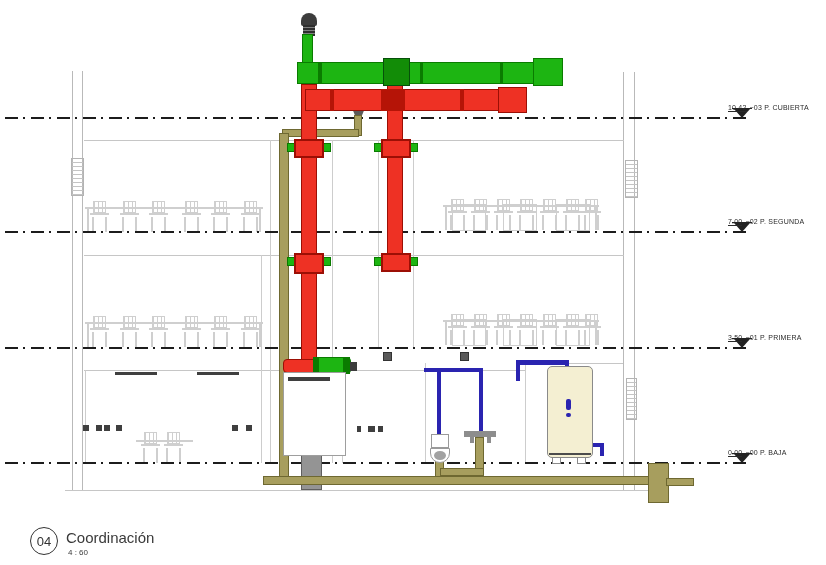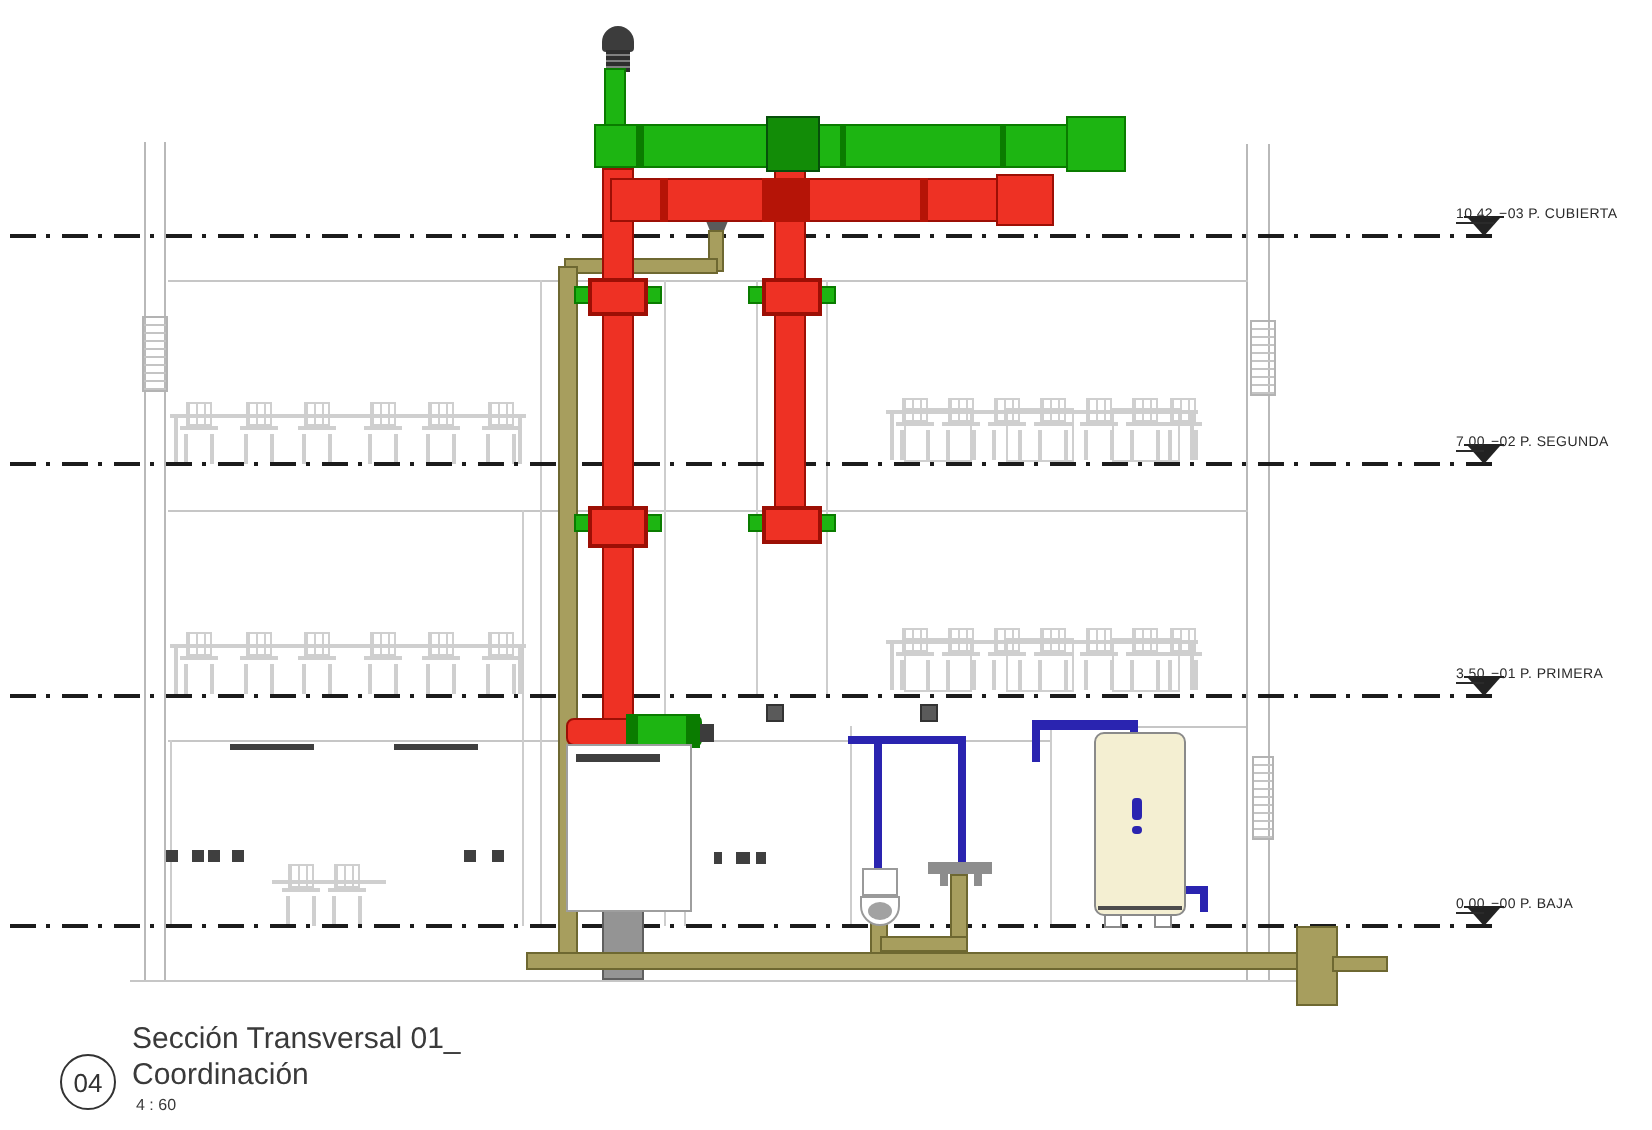--- a/index.html
+++ b/index.html
@@ -60,21 +60,20 @@
   .scale{position:absolute;left:68px;top:548px;font-size:8px;color:#3a3a3a;}
 </style>
 </head>
 <body>
 
 <div id="canvas">
 
   <div class="view-circle">
     <span>04</span>
   </div>
-  <div class="title1">Sección Transversal 01_</div>
   <div class="title2">Coordinación</div>
   <div class="scale">4 : 60</div>
 
 <div class="e wall" style="left: 72px; top: 71px; width: 11px; height: 420px;"></div>
     <div class="e wall" style="left: 623px; top: 72px; width: 12px; height: 419px;"></div>
     <div class="e hl" style="left: 84px; top: 140px; width: 540px; height: 1px;"></div>
     <div class="e hl" style="left: 84px; top: 255px; width: 540px; height: 1px;"></div>
     <div class="e hl" style="left: 84px; top: 370px; width: 441px; height: 1px;"></div>
     <div class="e hl" style="left: 525px; top: 363px; width: 98px; height: 1px;"></div>
     <div class="e hl" style="left: 65px; top: 490px; width: 585px; height: 1px;"></div>

